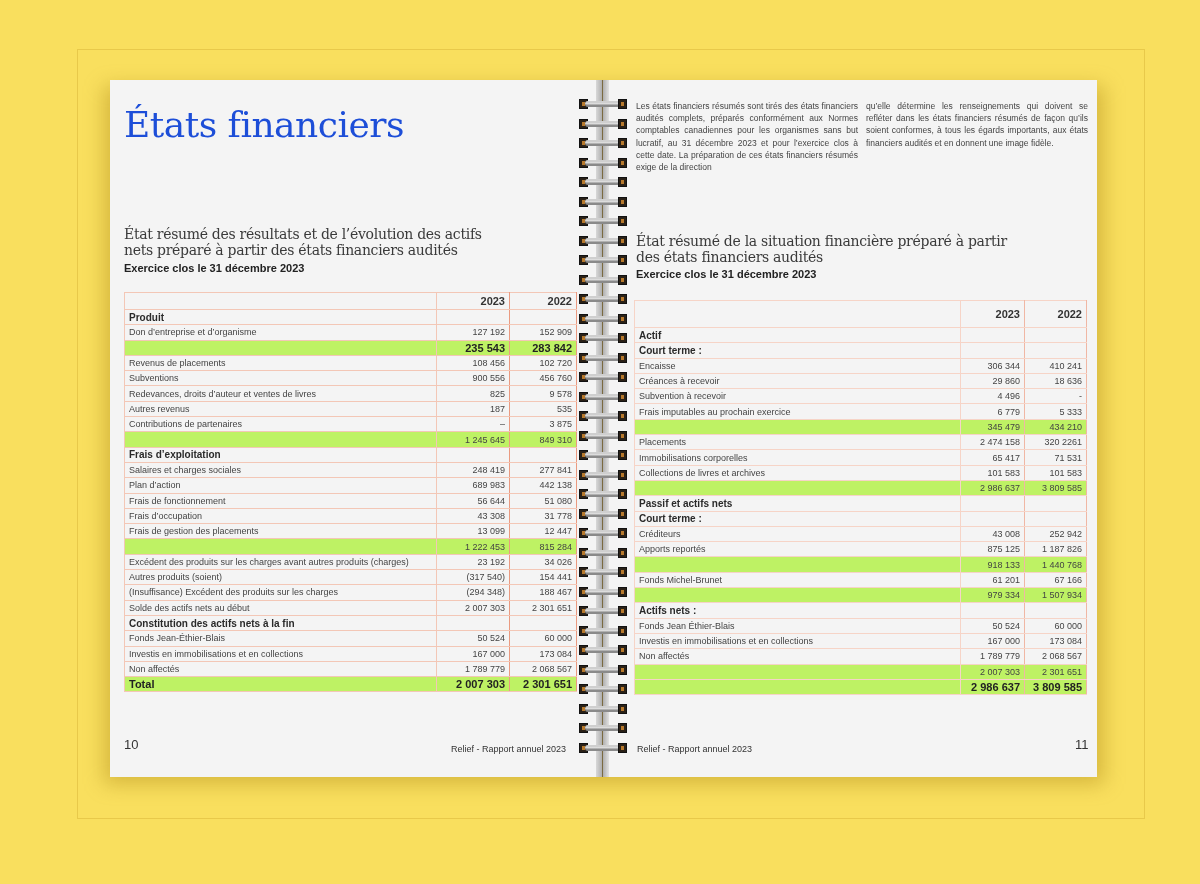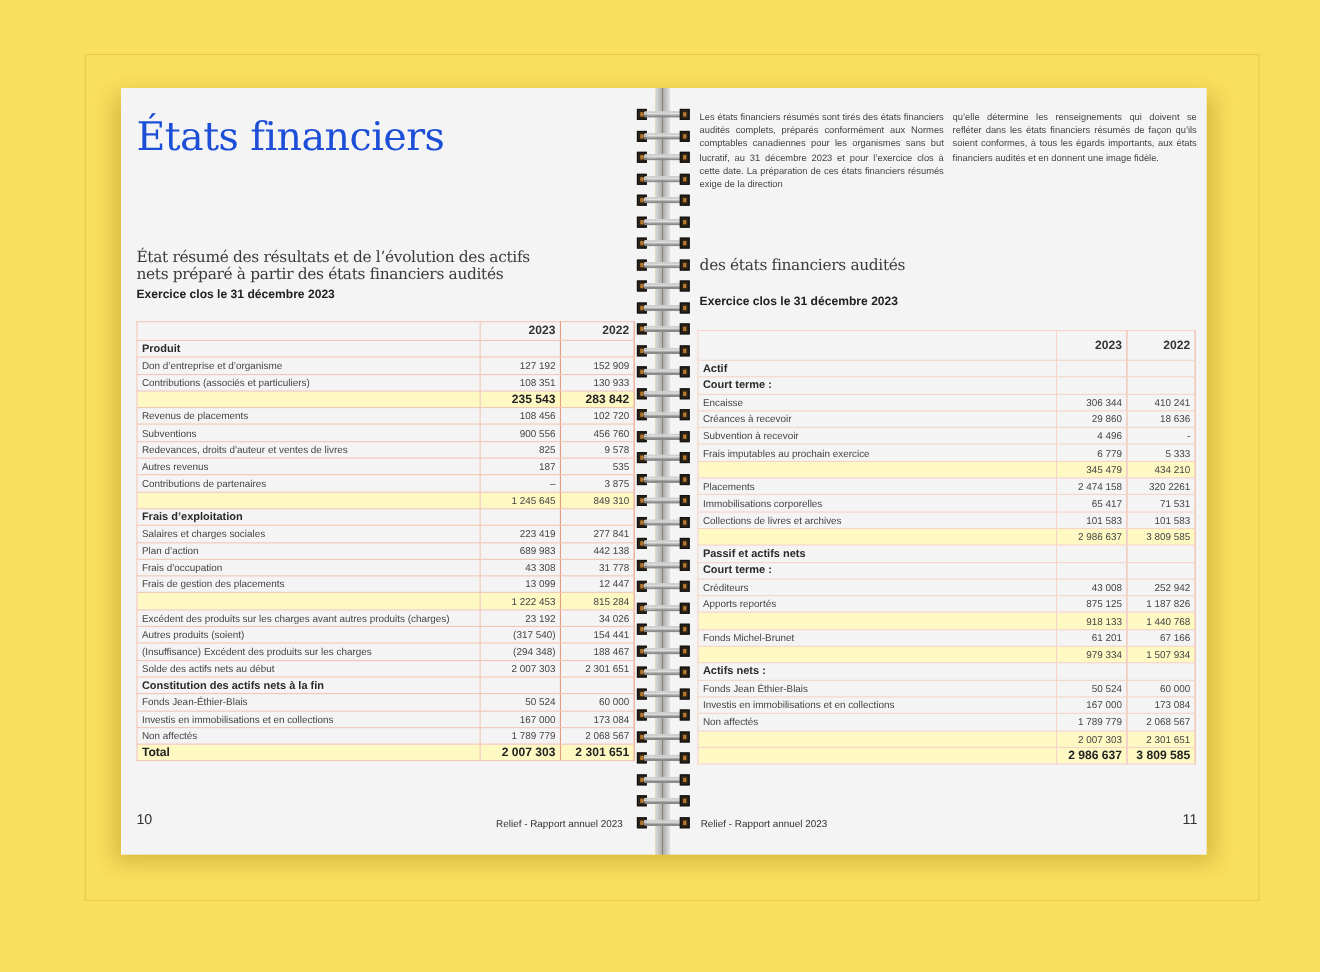--- a/index.html
+++ b/index.html
@@ -71,21 +71,21 @@
     position: absolute; border-collapse: collapse; font-size: 9px; color: #444;
     table-layout: fixed;
   }
   table.fin td {
     border: 1px solid #f3c7b6; padding: 0 4px; height: 15.3px; white-space: nowrap; overflow: hidden;
   }
   table.fin td.num { text-align: right; }
   table.fin td.col-a, table.fin td.col-b { border-left-color: #ea9a80; border-right-color: #ea9a80; }
   table.fin tr.head td { font-size: 11px; font-weight: bold; color: #333; height: 17px; }
   table.fin tr.section td { font-size: 10px; font-weight: bold; color: #2a2a2a; }
-  table.fin tr.total td { background: #fef9c3; color: #444; }
+  table.fin tr.total td { background: #bef264; color: #444; }
   table.fin tr.total.strong td { font-weight: bold; font-size: 11px; color: #222; }
   table.left-t { left: 124px; top: 292px; width: 452px; border: 1px solid #ea9a80; }
   table.right-t { left: 634px; top: 300px; width: 452px; }
   table.right-t td { border-color: #f6d4c7; }
   table.right-t td.col-a, table.right-t td.col-b { border-left-color: #f0b7a4; border-right-color: #f0b7a4; }
   table.right-t tr.head td { height: 27px; }
 
   .footer {
     position: absolute; font-size: 9px; color: #333;
   }
@@ -123,25 +123,20 @@
       <tr class="section">
         <td class="label">Produit</td>
         <td class="col-a num"></td>
         <td class="col-b num"></td>
       </tr>
       <tr class="">
         <td class="label">Don d’entreprise et d’organisme</td>
         <td class="col-a num">127 192</td>
         <td class="col-b num">152 909</td>
       </tr>
-      <tr class="">
-        <td class="label">Contributions (associés et particuliers)</td>
-        <td class="col-a num">108 351</td>
-        <td class="col-b num">130 933</td>
-      </tr>
       <tr class="total strong">
         <td class="label"></td>
         <td class="col-a num">235 543</td>
         <td class="col-b num">283 842</td>
       </tr>
       <tr class="">
         <td class="label">Revenus de placements</td>
         <td class="col-a num">108 456</td>
         <td class="col-b num">102 720</td>
       </tr>
@@ -170,27 +165,32 @@
         <td class="col-a num">1 245 645</td>
         <td class="col-b num">849 310</td>
       </tr>
       <tr class="section">
         <td class="label">Frais d’exploitation</td>
         <td class="col-a num"></td>
         <td class="col-b num"></td>
       </tr>
       <tr class="">
         <td class="label">Salaires et charges sociales</td>
-        <td class="col-a num">223 419</td>
+        <td class="col-a num">248 419</td>
         <td class="col-b num">277 841</td>
       </tr>
       <tr class="">
         <td class="label">Plan d’action</td>
         <td class="col-a num">689 983</td>
         <td class="col-b num">442 138</td>
+      </tr>
+      <tr class="">
+        <td class="label">Frais de fonctionnement</td>
+        <td class="col-a num">56 644</td>
+        <td class="col-b num">51 080</td>
       </tr>
       <tr class="">
         <td class="label">Frais d’occupation</td>
         <td class="col-a num">43 308</td>
         <td class="col-b num">31 778</td>
       </tr>
       <tr class="">
         <td class="label">Frais de gestion des placements</td>
         <td class="col-a num">13 099</td>
         <td class="col-b num">12 447</td>
@@ -248,20 +248,21 @@
     </tbody>
 </table>
 
 <div class="page-num" style="left:124px; top:737px;">10</div>
 <div class="footer" style="left:451px; top:744px;">Relief - Rapport annuel 2023</div>
 
 <div class="intro" style="left:636px; top:100px;">Les états financiers résumés sont tirés des états financiers audités complets, préparés conformément aux Normes comptables canadiennes pour les organismes sans but lucratif, au 31 décembre 2023 et pour l’exercice clos à cette date. La préparation de ces états financiers résumés exige de la direction</div>
 <div class="intro" style="left:866px; top:100px;">qu’elle détermine les renseignements qui doivent se refléter dans les états financiers résumés de façon qu’ils soient conformes, à tous les égards importants, aux états financiers audités et en donnent une image fidèle.</div>
 
 <div class="subtitle" style="left:636px; top:233px;">
+  <div>État résumé de la situation financière préparé à partir</div>
   <div>des états financiers audités</div>
 </div>
 <div class="exercise" style="left:636px; top:268px;">Exercice clos le 31 décembre 2023</div>
 
 <table class="fin right-t" id="right-table">
   <colgroup>
       <col style="width:326px">
       <col style="width:64px">
       <col style="width:62px">
     </colgroup>

